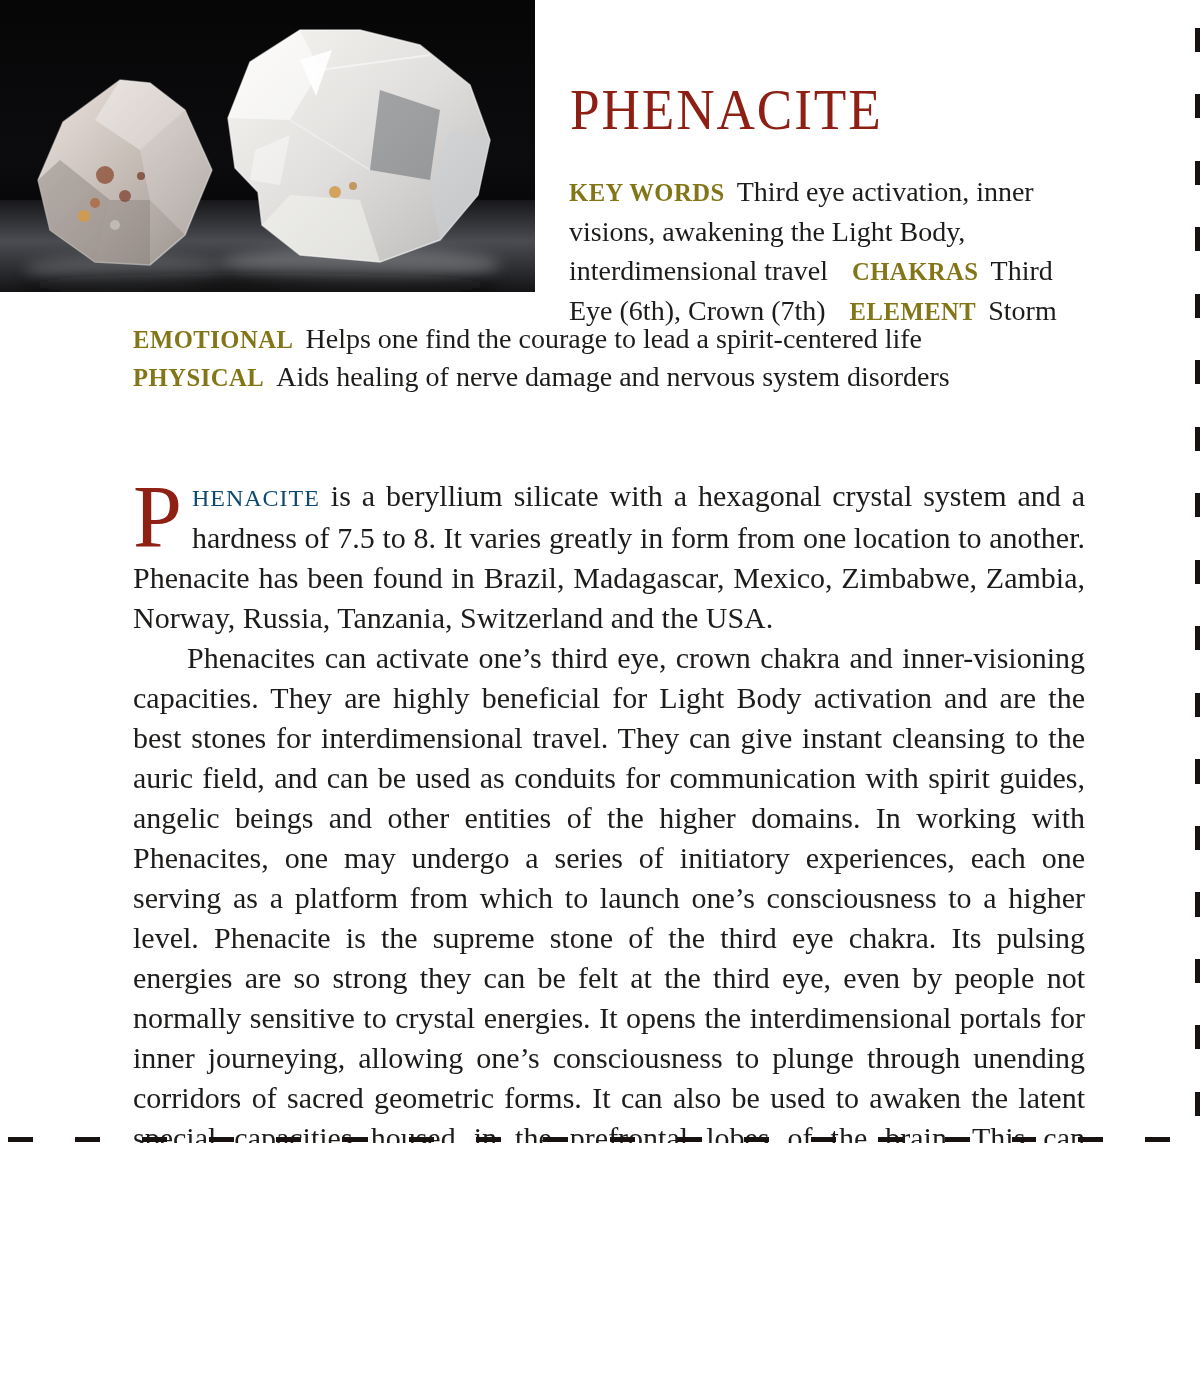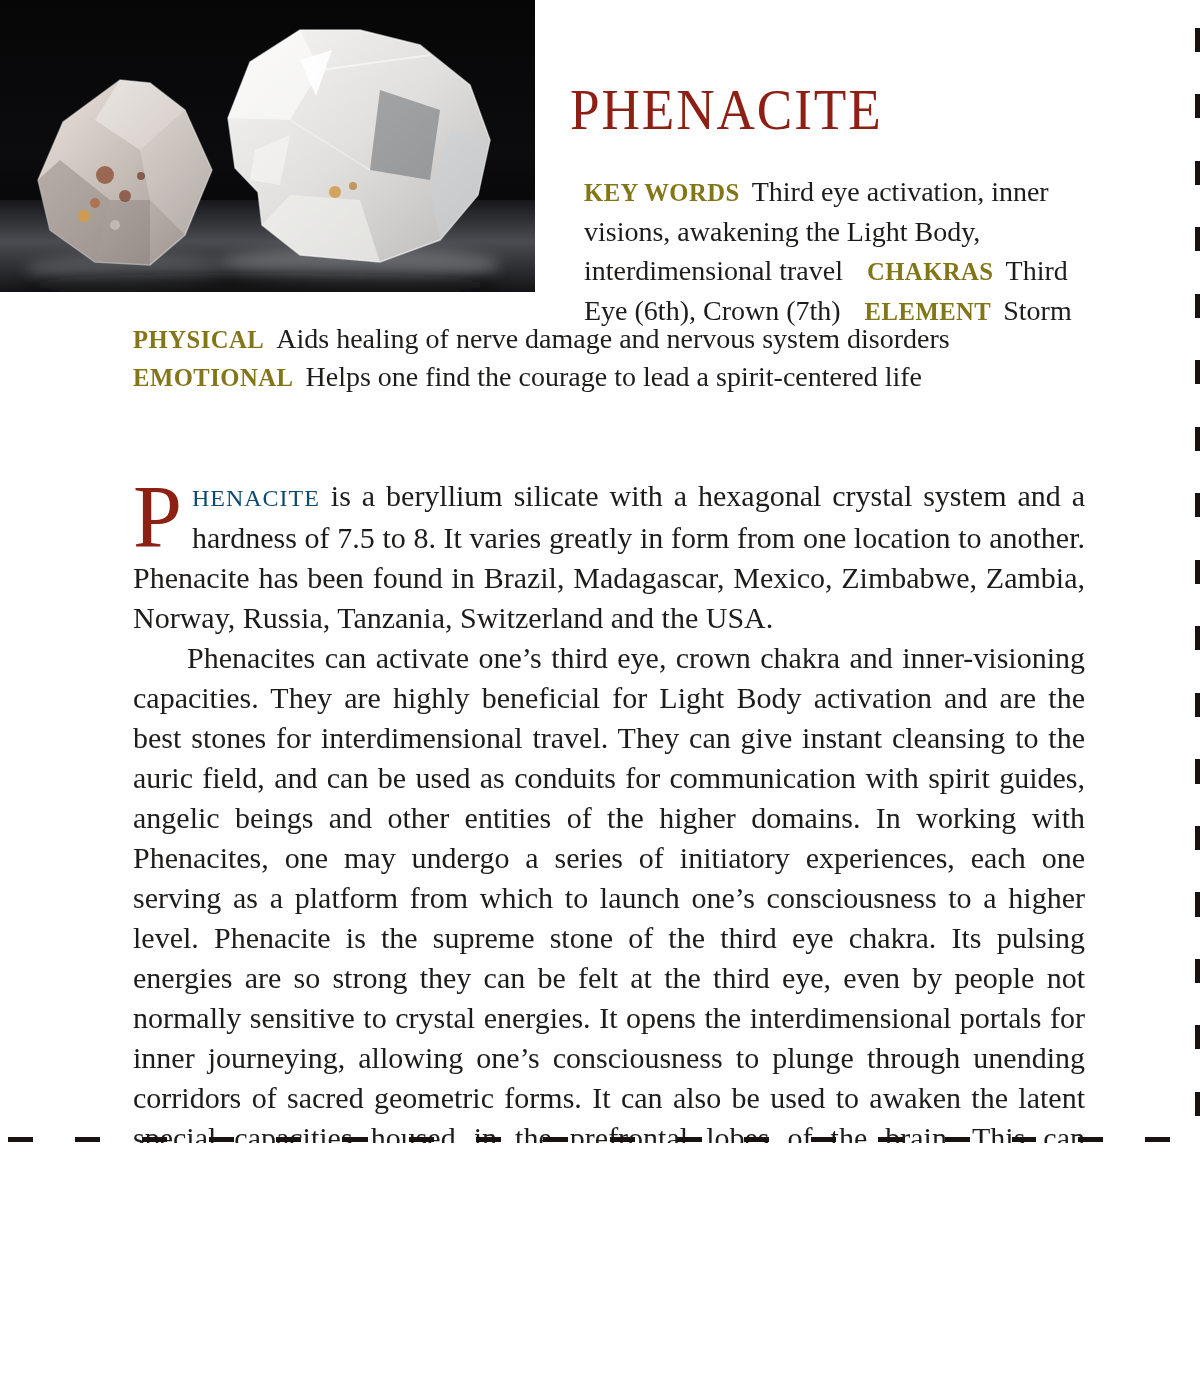--- a/index.html
+++ b/index.html
@@ -31,21 +31,21 @@
     letter-spacing: 2px;
     color: #8e1f14;
     transform: scaleX(0.95);
     transform-origin: left center;
     white-space: nowrap;
   }
 
   
   .vitals-right {
     position: absolute;
-    left: 584px; top: 172px;
+    left: 569px; top: 172px;
     width: 505px;
     font-size: 28px;
     line-height: 39px;
     text-align: left;
   }
   .vitals-full {
     position: absolute;
     left: 133px; top: 320px;
     width: 960px;
     font-size: 28px;
@@ -178,24 +178,24 @@
   </svg>
 
   <h1 class="title">PHENACITE</h1>
 
   <div class="vitals-right">
     <span class="lbl">KEY WORDS</span><span>Third eye activation, inner visions, awakening the Light Body, interdimensional travel</span><span class="lbl mid">CHAKRAS</span><span>Third Eye (6th), Crown (7th)</span><span class="lbl mid">ELEMENT</span><span>Storm</span>
   </div>
 
   <div class="vitals-full">
     <div>
-      <span class="lbl">PHYSICAL</span><span>Aids healing of nerve damage and nervous system disorders</span>
+      <span class="lbl">EMOTIONAL</span><span>Helps one find the courage to lead a spirit-centered life</span>
     </div>
     <div>
-      <span class="lbl">EMOTIONAL</span><span>Helps one find the courage to lead a spirit-centered life</span>
+      <span class="lbl">PHYSICAL</span><span>Aids healing of nerve damage and nervous system disorders</span>
     </div>
   </div>
 
   <div class="body-text">
     <p class="para1"><span class="dropcap">P</span><span class="p1caps">HENACITE</span><span> is a beryllium silicate with a hexagonal crystal system and a hardness of 7.5 to 8. It varies greatly in form from one location to another. Phenacite has been found in Brazil, Madagascar, Mexico, Zimbabwe, Zambia, Norway, Russia, Tanzania, Switzerland and the USA.</span></p>
     <p class="para2">Phenacites can activate one’s third eye, crown chakra and inner-visioning capacities. They are highly beneficial for Light Body activation and are the best stones for interdimensional travel. They can give instant cleansing to the auric field, and can be used as conduits for communication with spirit guides, angelic beings and other entities of the higher domains. In working with Phenacites, one may undergo a series of initiatory experiences, each one serving as a platform from which to launch one’s consciousness to a higher level. Phenacite is the supreme stone of the third eye chakra. Its pulsing energies are so strong they can be felt at the third eye, even by people not normally sensitive to crystal energies. It opens the interdimensional portals for inner journeying, allowing one’s consciousness to plunge through unending corridors of sacred geometric forms. It can also be used to awaken the latent special capacities housed in the prefrontal lobes of the brain. This can sometimes bring spontaneous experiences of telepathy, psychokinesis, prophetic vision or remote viewing. Phenacite can raise the vibrational frequencies of almost any other stone.</p>
   </div>
 
   <div class="page-number">232</div>
 

